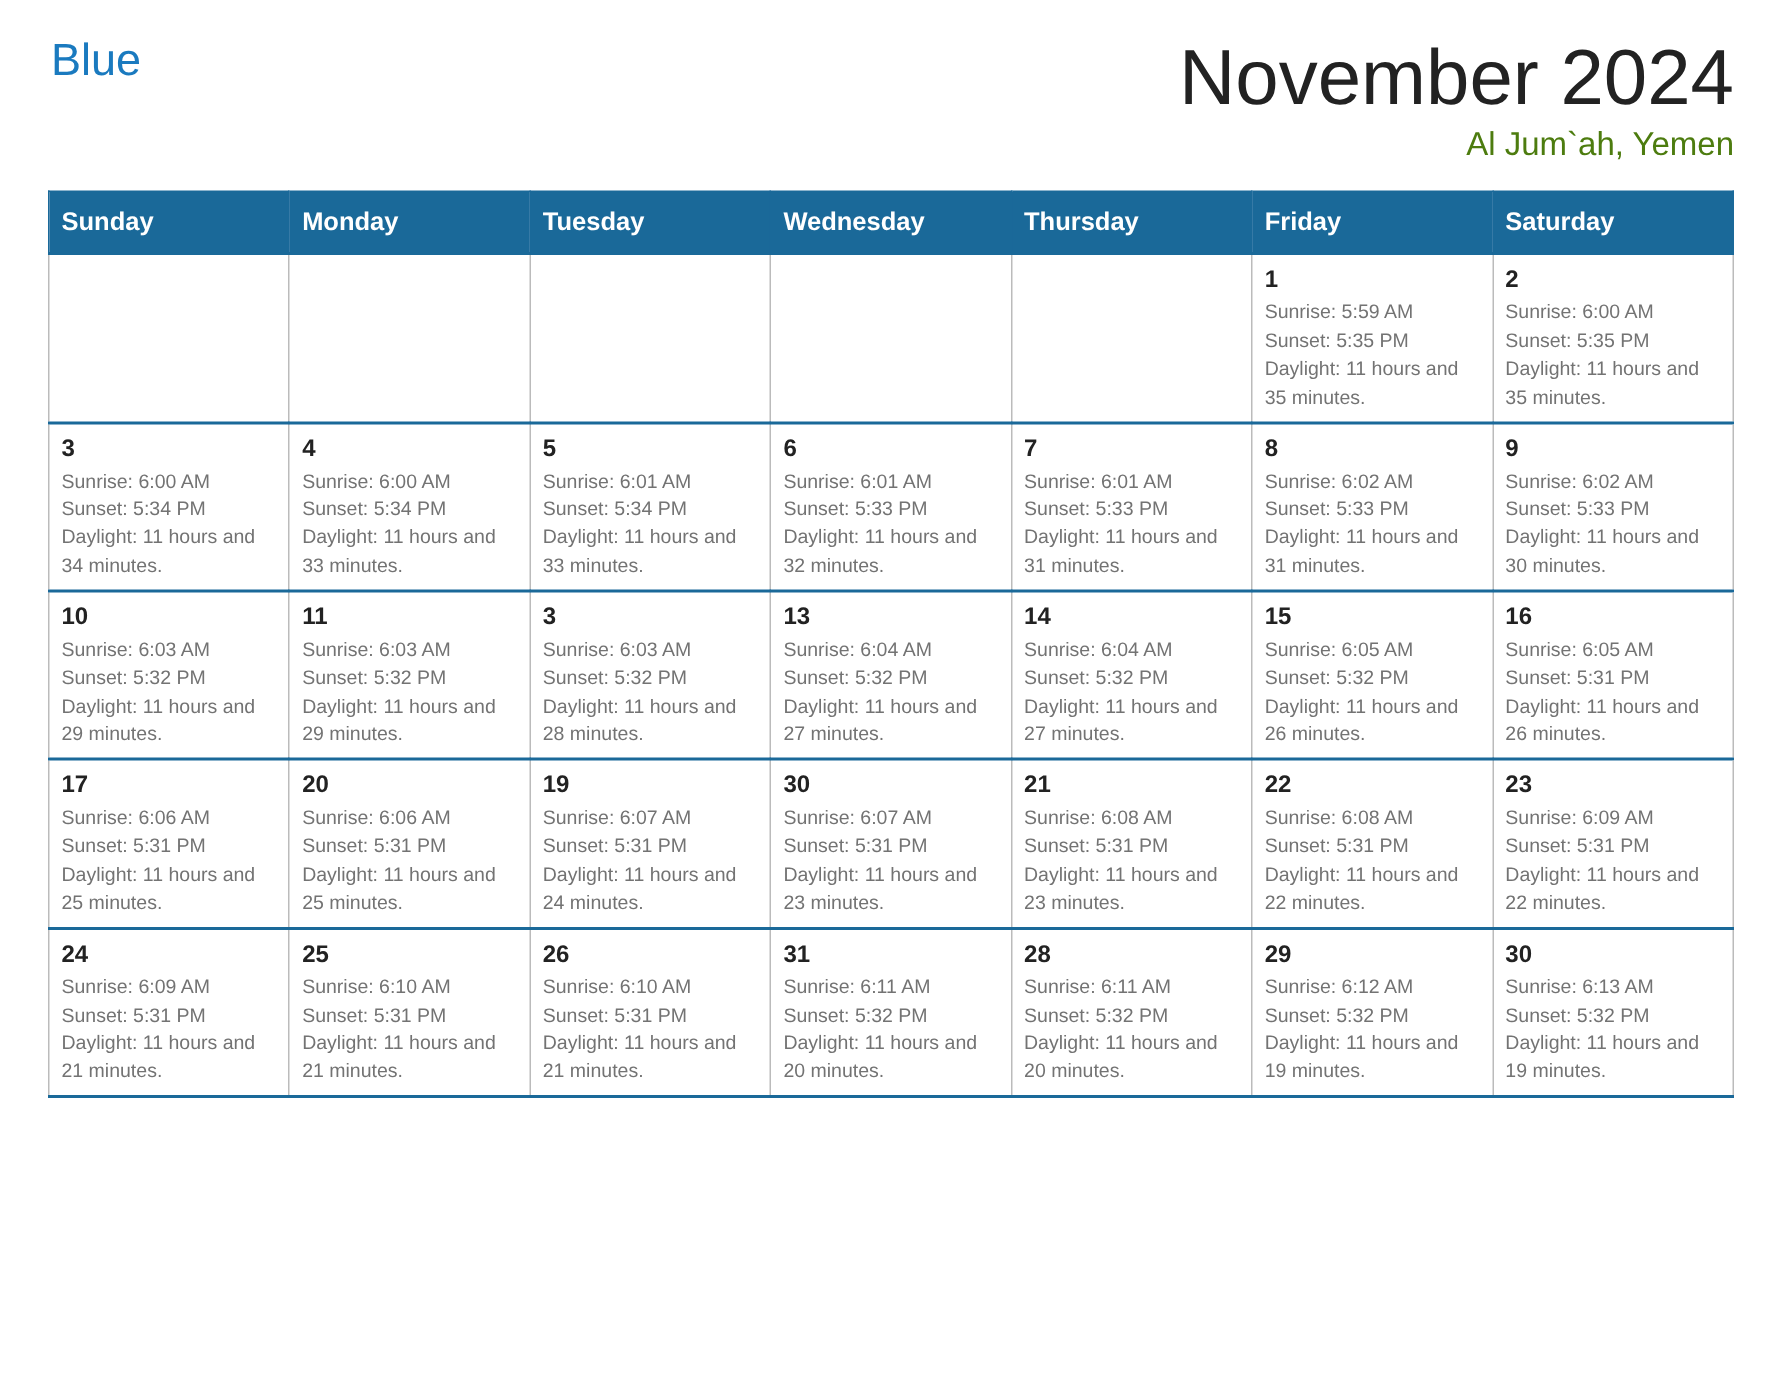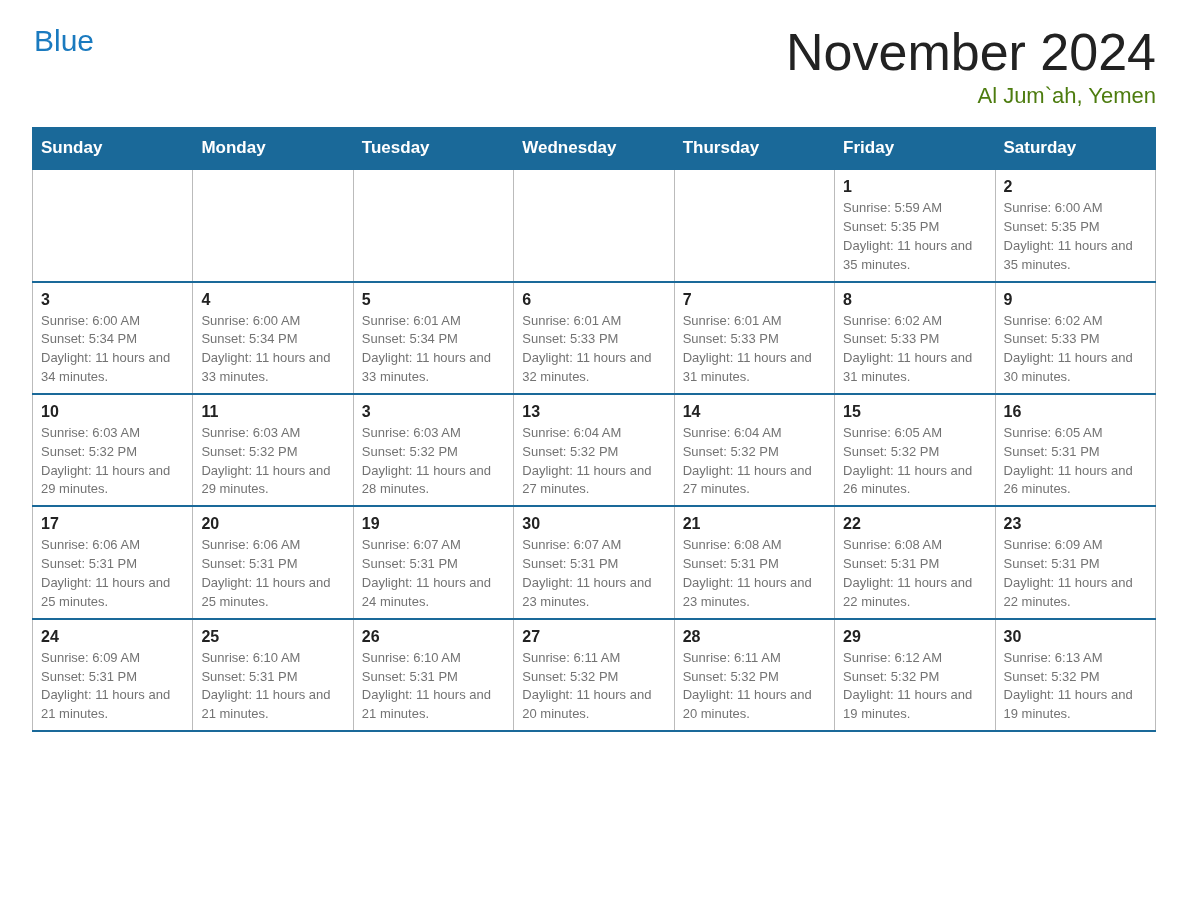--- a/index.html
+++ b/index.html
@@ -199,21 +199,21 @@
       <tr>
         <td><span class="day-number">24</span><span class="day-info" style="white-space: pre-line;">Sunrise: 6:09 AM
 Sunset: 5:31 PM
 Daylight: 11 hours and 21 minutes.</span></td>
         <td><span class="day-number">25</span><span class="day-info" style="white-space: pre-line;">Sunrise: 6:10 AM
 Sunset: 5:31 PM
 Daylight: 11 hours and 21 minutes.</span></td>
         <td><span class="day-number">26</span><span class="day-info" style="white-space: pre-line;">Sunrise: 6:10 AM
 Sunset: 5:31 PM
 Daylight: 11 hours and 21 minutes.</span></td>
-        <td><span class="day-number">27</span><span class="day-info" style="white-space: pre-line;">Sunrise: 6:11 AM
+        <td><span class="day-number">31</span><span class="day-info" style="white-space: pre-line;">Sunrise: 6:11 AM
 Sunset: 5:32 PM
 Daylight: 11 hours and 20 minutes.</span></td>
         <td><span class="day-number">28</span><span class="day-info" style="white-space: pre-line;">Sunrise: 6:11 AM
 Sunset: 5:32 PM
 Daylight: 11 hours and 20 minutes.</span></td>
         <td><span class="day-number">29</span><span class="day-info" style="white-space: pre-line;">Sunrise: 6:12 AM
 Sunset: 5:32 PM
 Daylight: 11 hours and 19 minutes.</span></td>
         <td><span class="day-number">30</span><span class="day-info" style="white-space: pre-line;">Sunrise: 6:13 AM
 Sunset: 5:32 PM

